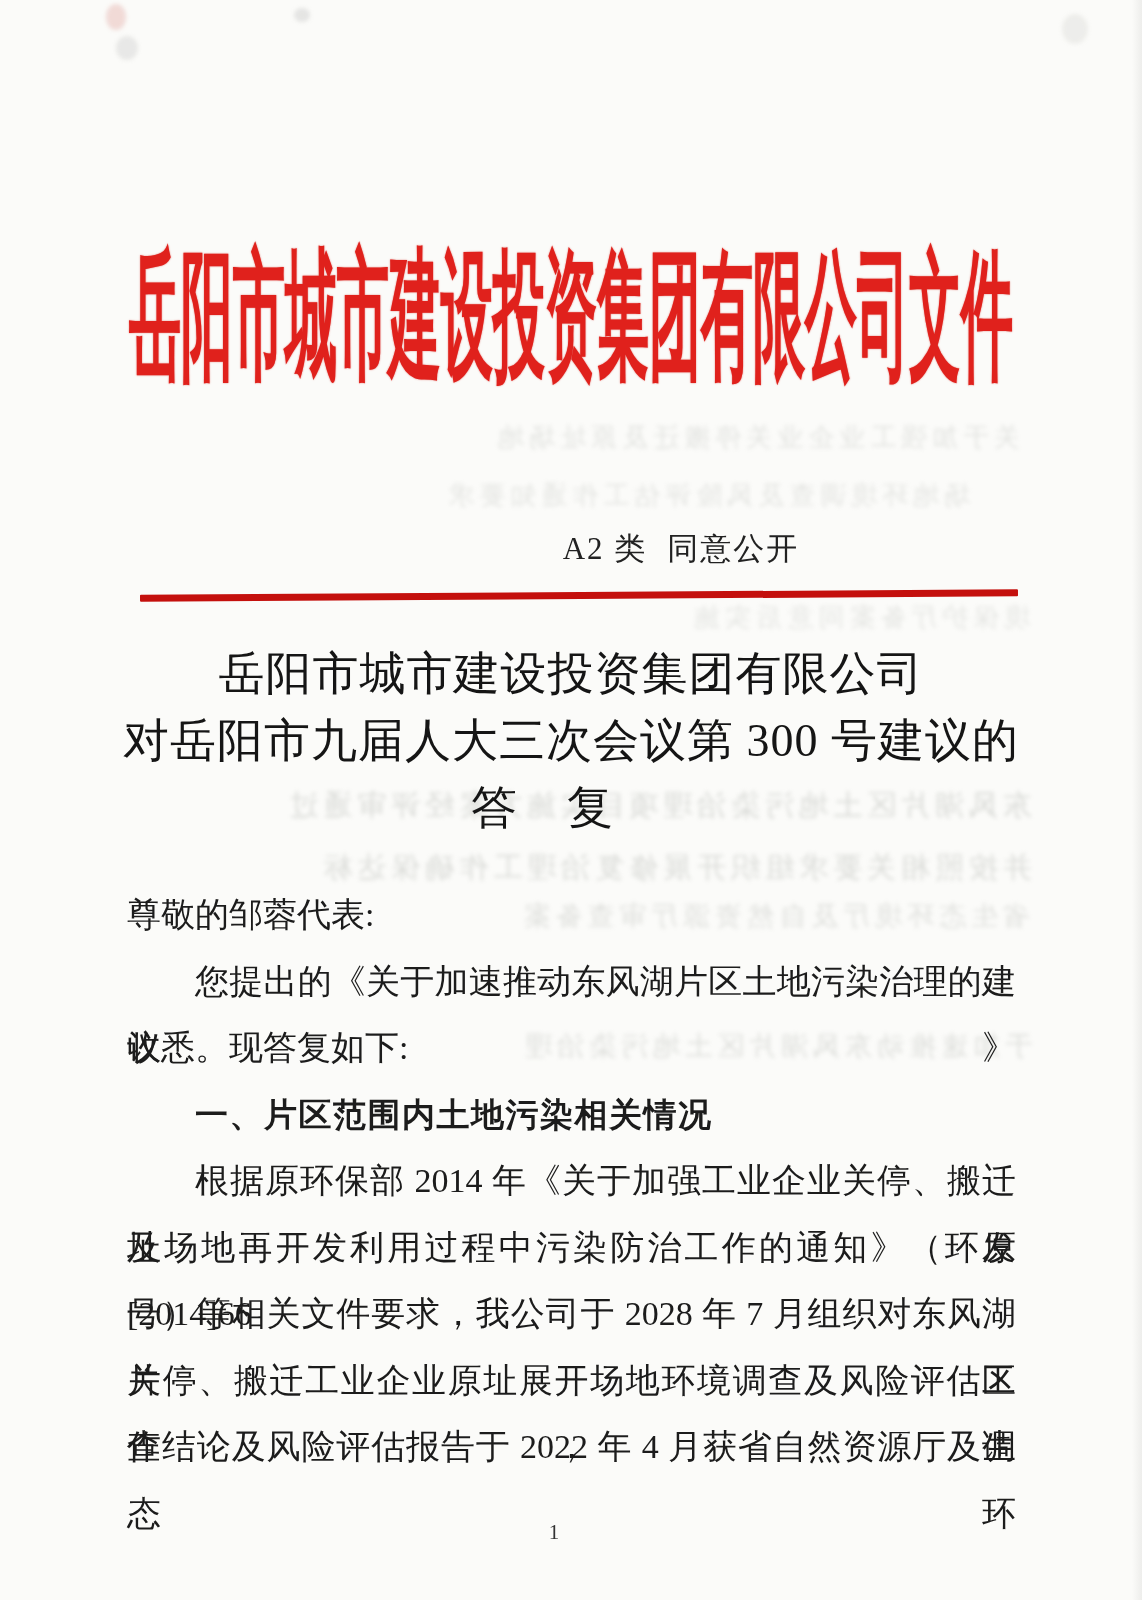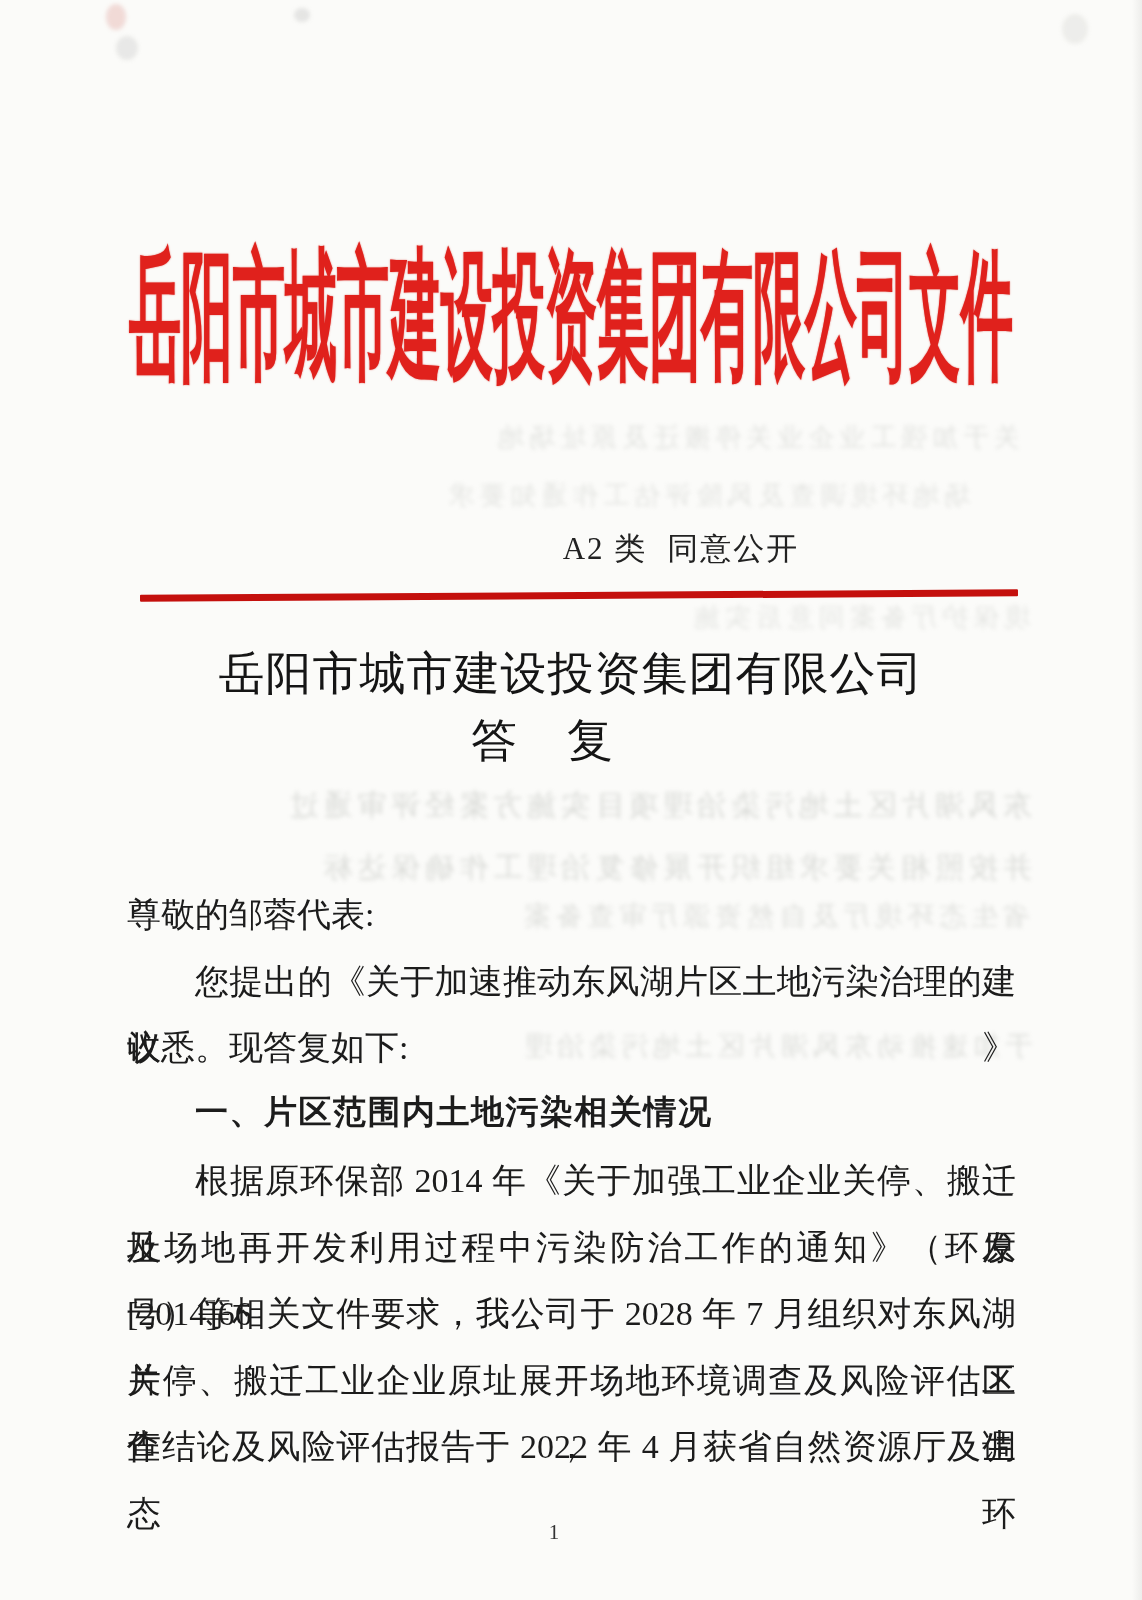--- a/index.html
+++ b/index.html
@@ -55,21 +55,21 @@
   .doc-title{position:absolute;left:0;top:640px;width:1142px;text-align:center;
     font-size:46px;font-weight:400;color:#151515;line-height:67px;letter-spacing:1px;}
   .doc-title .t3{letter-spacing:2px;transform:translateX(-28px);}
 
   
   .body-block{position:absolute;left:127px;top:882px;width:889px;
     font-size:34px;color:#1c1c1c;}
   .bline{line-height:66.5px;height:66.5px;white-space:nowrap;}
   .bline.justify{white-space:normal;text-align:justify;text-align-last:justify;}
   .bline.indent{text-indent:68px;}
-  .bline.heading{font-family:Liberation Mono, monospace;
+  .bline.heading{font-family:Liberation Sans, sans-serif;
     font-weight:700;font-size:33px;letter-spacing:1.5px;}
 
   
   .pageno{position:absolute;left:0;top:1520px;width:1108px;text-align:center;
     font-size:21px;color:#333;}
 </style>
 </head>
 <body>
 
 <div class="page">
@@ -95,20 +95,21 @@
 
   <div class="docline">
     <span class="gap-lg">A2 类</span>
     <span class="gap-md">同意公开</span>
   </div>
 
   <div class="red-rule"></div>
 
   <div class="doc-title">
     <div>岳阳市城市建设投资集团有限公司</div>
+    <div>对岳阳市九届人大三次会议第 300 号建议的</div>
     <div class="t3">答　复</div>
   </div>
 
   <div class="body-block" id="body-block">
       <div class="bline plain">尊敬的邹蓉代表:</div>
       <div class="bline indent justify">您提出的《关于加速推动东风湖片区土地污染治理的建议》</div>
       <div class="bline plain">收悉。现答复如下:</div>
       <div class="bline indent heading">一、片区范围内土地污染相关情况</div>
       <div class="bline indent justify">根据原环保部 2014 年《关于加强工业企业关停、搬迁及原</div>
       <div class="bline justify">址场地再开发利用过程中污染防治工作的通知》（环发[2014]66</div>

